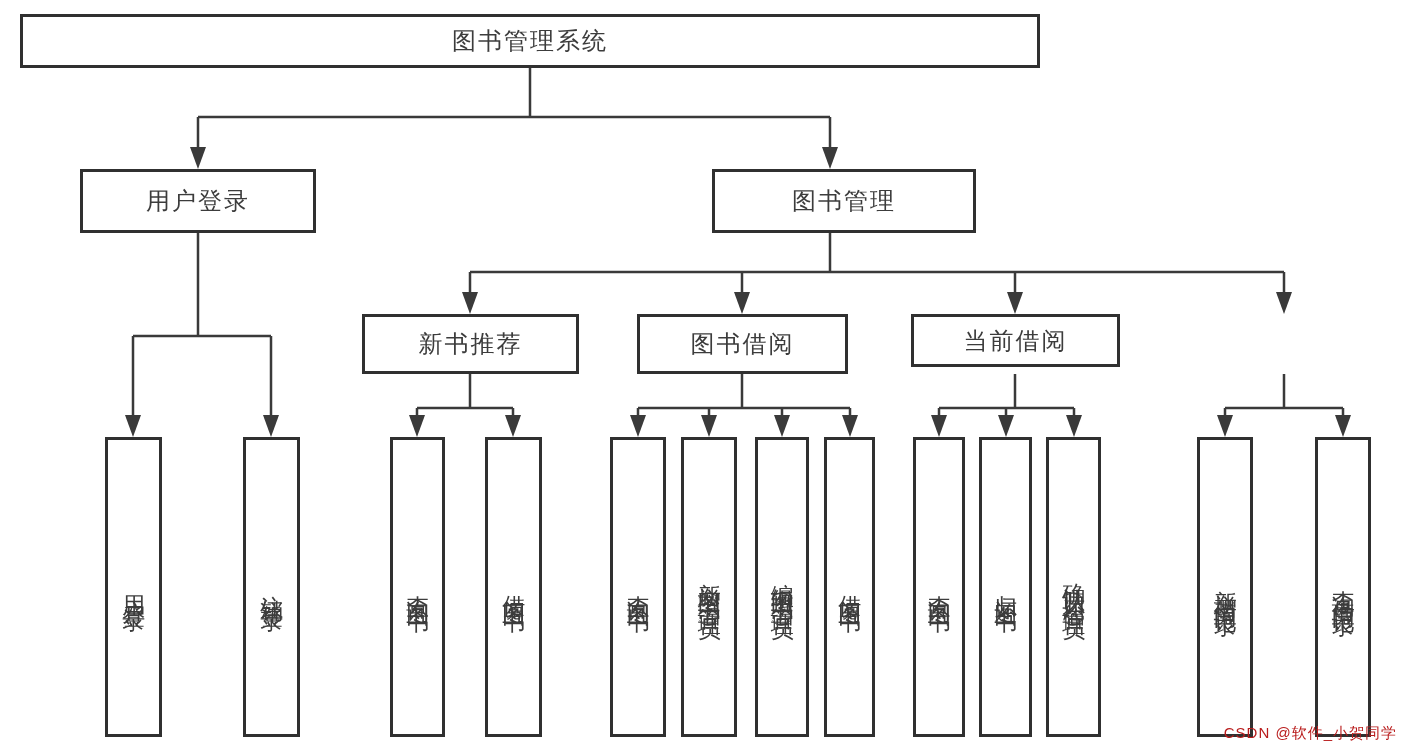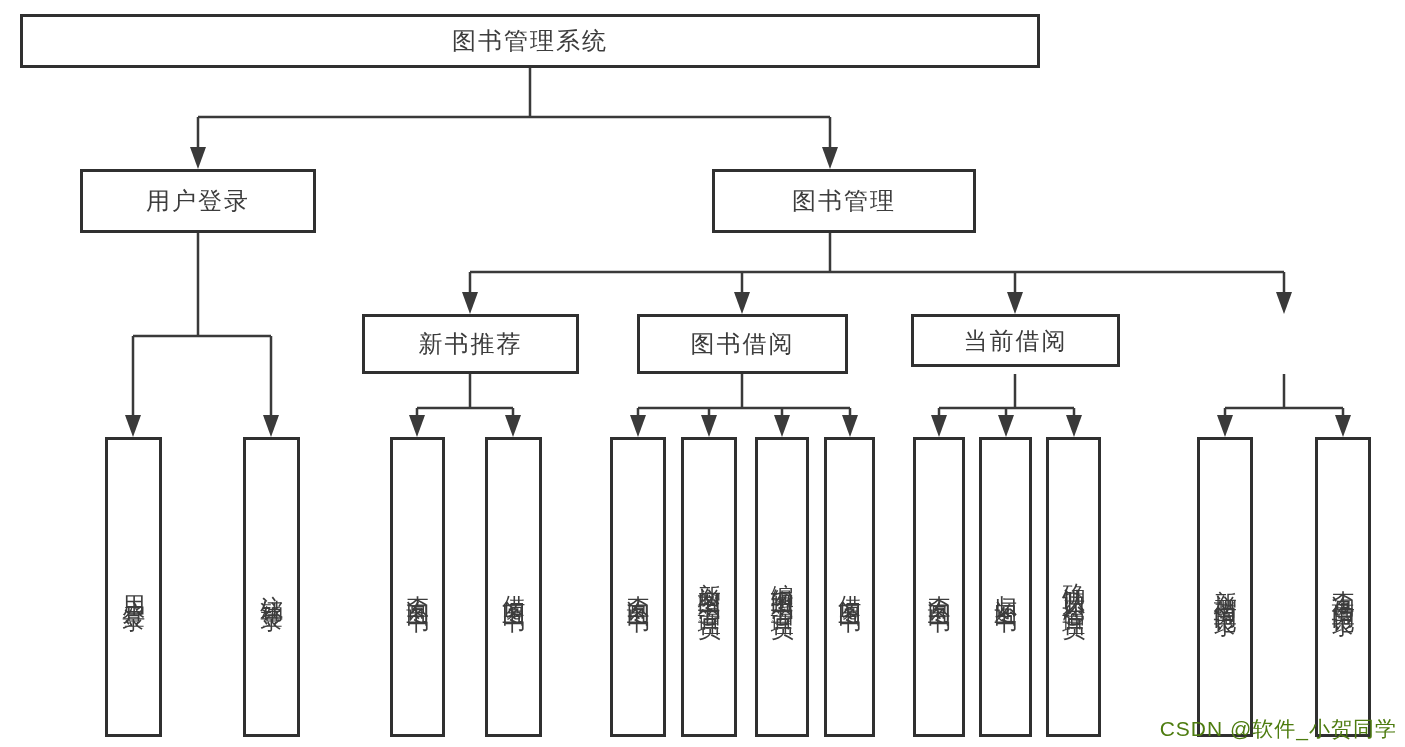--- a/index.html
+++ b/index.html
@@ -47,23 +47,23 @@
     text-orientation: mixed;
     font-size: 23px;
     letter-spacing: 5px;
     line-height: 1.1;
     white-space: nowrap;
   }
   .watermark {
     position: absolute;
     right: 8px;
     bottom: 4px;
-    font-size: 21px;
+    font-size: 15px;
     letter-spacing: 1px;
-    color: #4d7c0f;
+    color: #b91c1c;
     z-index: 5;
     white-space: nowrap;
   }
 </style>
 </head>
 <body>
 
 <div class="stage">
 
   <svg class="connectors" width="1405" height="747" viewBox="0 0 1405 747">

